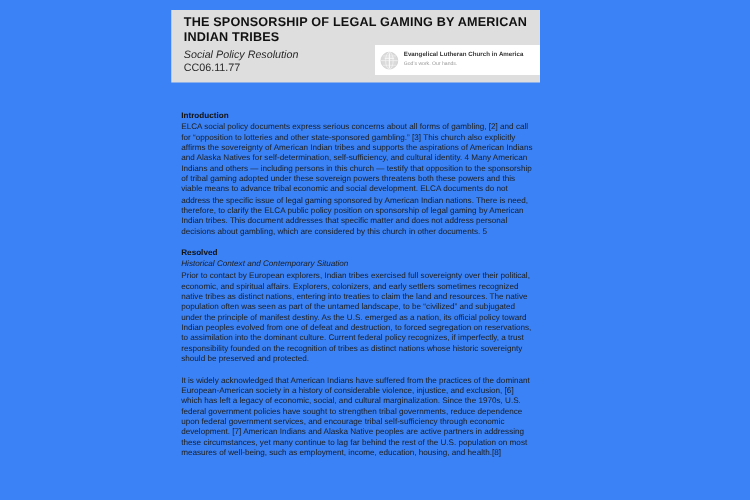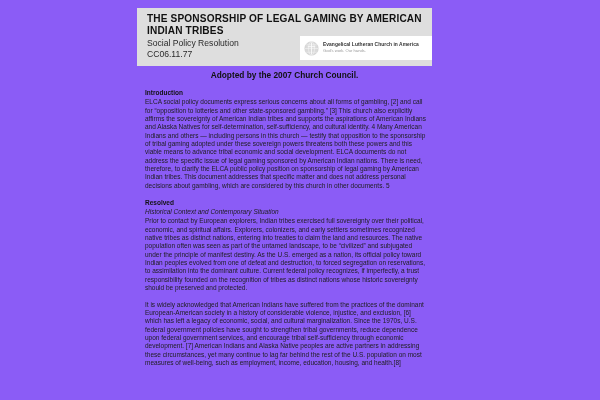--- a/index.html
+++ b/index.html
@@ -15,21 +15,21 @@
     font-family: "Liberation Sans", sans-serif;
     color: #1a1a1a;
     -webkit-font-smoothing: antialiased;
   }
 
   
   .page {
     position: absolute;
     left: 0; top: 0;
     width: 600px; height: 400px;
-    background: #8b5cf6;
+    background: #3b82f6;
   }
 
   
   .header-band {
     position: absolute;
     left: 137px;
     top: 8px;
     width: 295px;
     height: 58px;
     background: #dedede;
@@ -49,20 +49,21 @@
   .doc-subtitle {
     position: absolute;
     left: 147px;
     top: 38px;
     width: 150px;
     font-size: 8.6px;
     line-height: 10.6px;
     font-weight: normal;
     color: #2a2a2a;
     margin: 0;
+    font-style: italic;
   }
   .doc-code {
     position: absolute;
     left: 147px;
     top: 49px;
     width: 150px;
     font-size: 8.6px;
     line-height: 10.6px;
     color: #2a2a2a;
     margin: 0;
@@ -173,21 +174,20 @@
       <line x1="6" y1="30" x2="34" y2="30" stroke="#f2f2f2" stroke-width="1.1"></line>
       <path d="M20 4 L20 36" stroke="#f7f7f7" stroke-width="2.4"></path>
       <path d="M10 15 L30 15" stroke="#f7f7f7" stroke-width="2.4"></path>
     </svg>
     <div class="logo-text">
       <span class="logo-name">Evangelical Lutheran Church in America</span>
       <span class="logo-tagline">God's work. Our hands.</span>
     </div>
   </div>
 
-  <div class="adopted-line">Adopted by the 2007 Church Council.</div>
 
   <div class="content">
 
     <div class="sec-heading">Introduction</div>
     <p class="para">ELCA social policy documents express serious concerns about all forms of gambling, [2] and call for “opposition to lotteries and other state-sponsored gambling.” [3] This church also explicitly affirms the sovereignty of American Indian tribes and supports the aspirations of American Indians and Alaska Natives for self-determination, self-sufficiency, and cultural identity. 4 Many American Indians and others — including persons in this church — testify that opposition to the sponsorship of tribal gaming adopted under these sovereign powers threatens both these powers and this viable means to advance tribal economic and social development. ELCA documents do not address the specific issue of legal gaming sponsored by American Indian nations. There is need, therefore, to clarify the ELCA public policy position on sponsorship of legal gaming by American Indian tribes. This document addresses that specific matter and does not address personal decisions about gambling, which are considered by this church in other documents. 5</p>
 
     <div class="spacer-sec"></div>
 
     <div class="sec-heading">Resolved</div>
     <div class="sec-subheading">Historical Context and Contemporary Situation</div>

